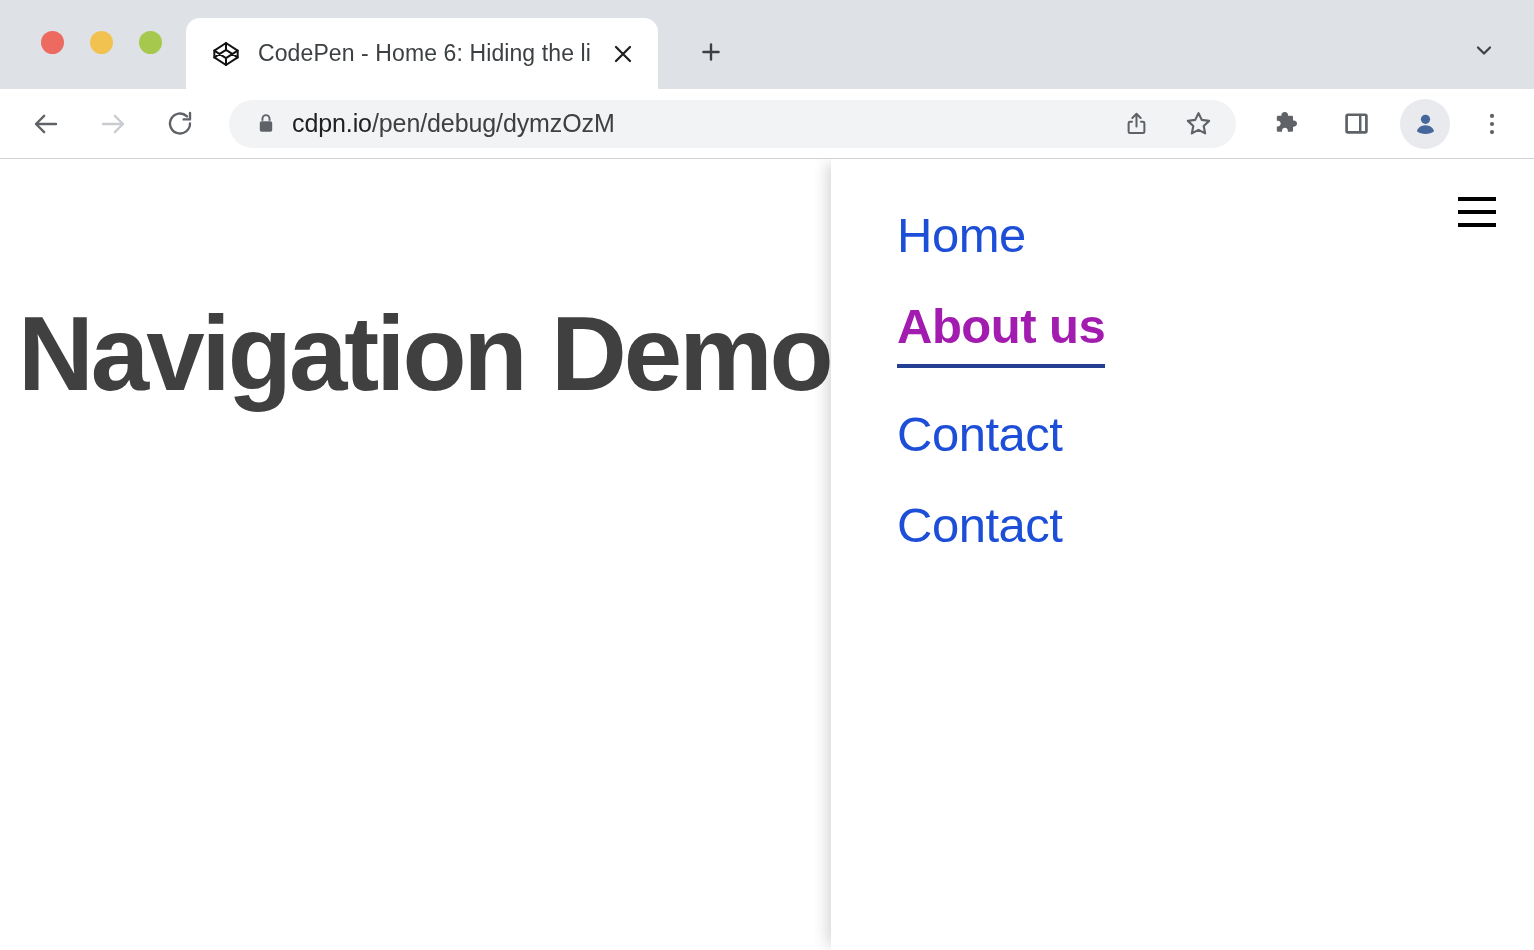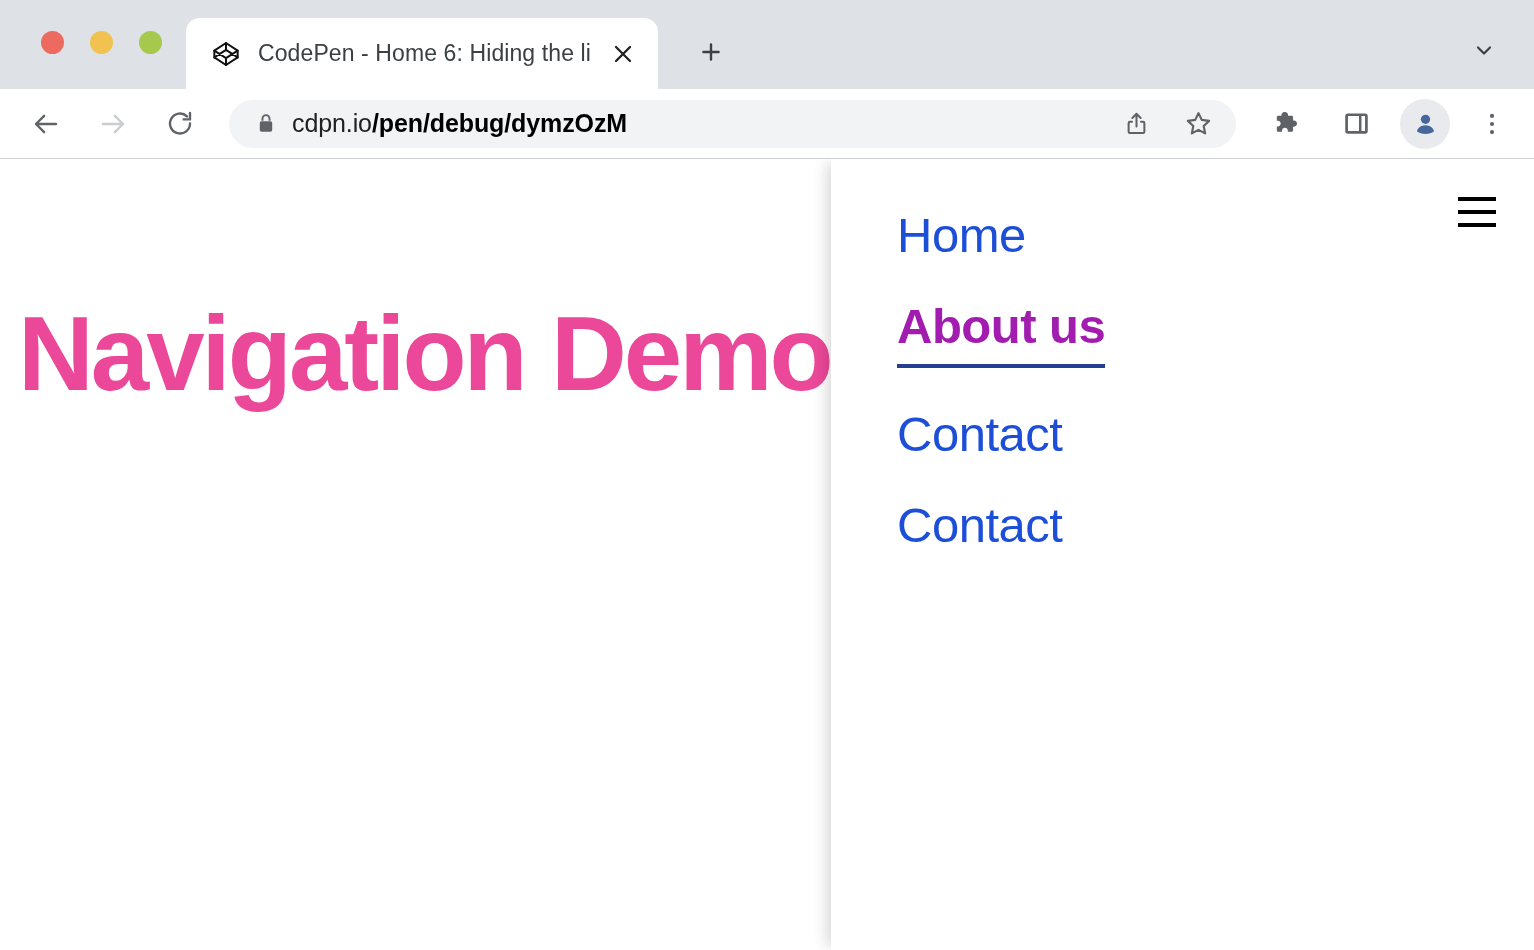--- a/index.html
+++ b/index.html
@@ -163,21 +163,21 @@
   }
   .url-text {
     font-size: 25px;
     color: #5f6368;
     white-space: nowrap;
     overflow: hidden;
     letter-spacing: -0.1px;
     flex: 1 1 auto;
   }
   .url-host { color: #202124; }
-  .url-path { color: #000000; font-weight: bold; }
+  .url-path { color: #404040; }
 
   .omnibox-actions {
     margin-left: auto;
     display: flex;
     align-items: center;
     flex: 0 0 auto;
   }
   .tb-icon {
     width: 48px;
     height: 48px;
@@ -208,21 +208,21 @@
     position: relative;
     background: #ffffff;
     overflow: hidden;
   }
   .page-heading {
     position: absolute;
     left: 18px;
     top: 72px;
     font-size: 105px;
     font-weight: 700;
-    color: #ec4899;
+    color: #404040;
     letter-spacing: -3px;
     line-height: 1;
     white-space: nowrap;
     font-family: "Liberation Sans", sans-serif;
   }
   .nav-panel {
     position: absolute;
     right: 0;
     top: 0;
     bottom: 0;

